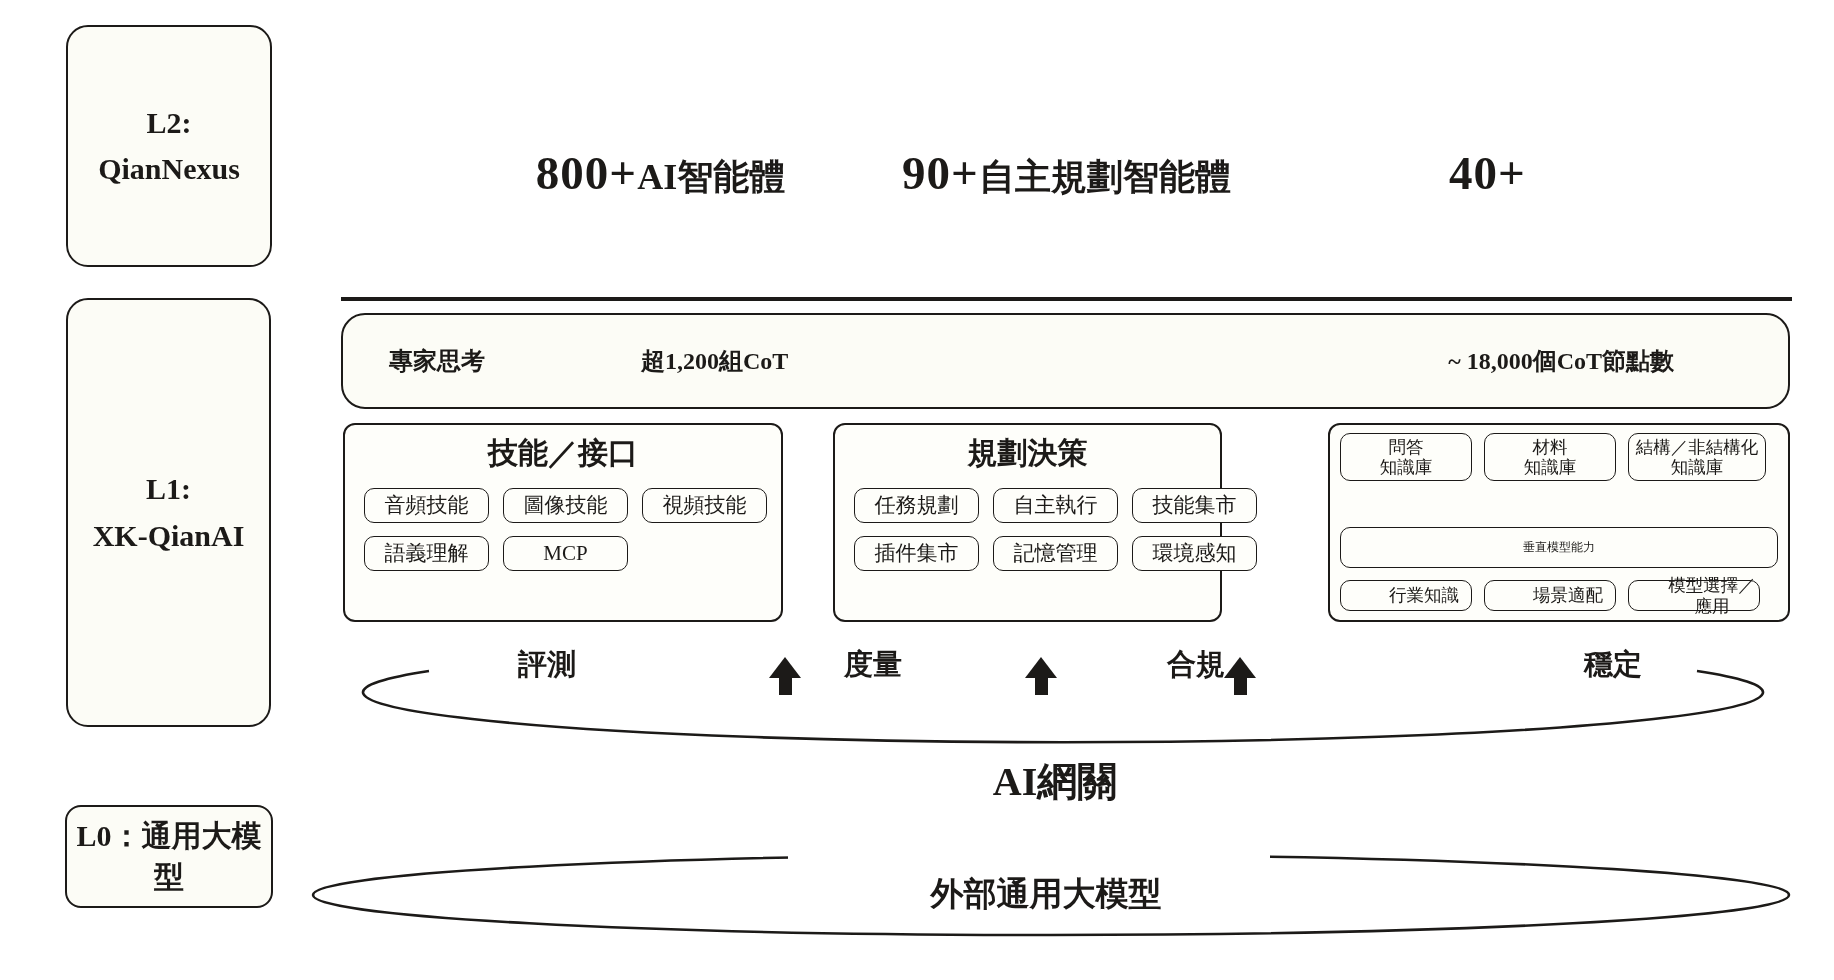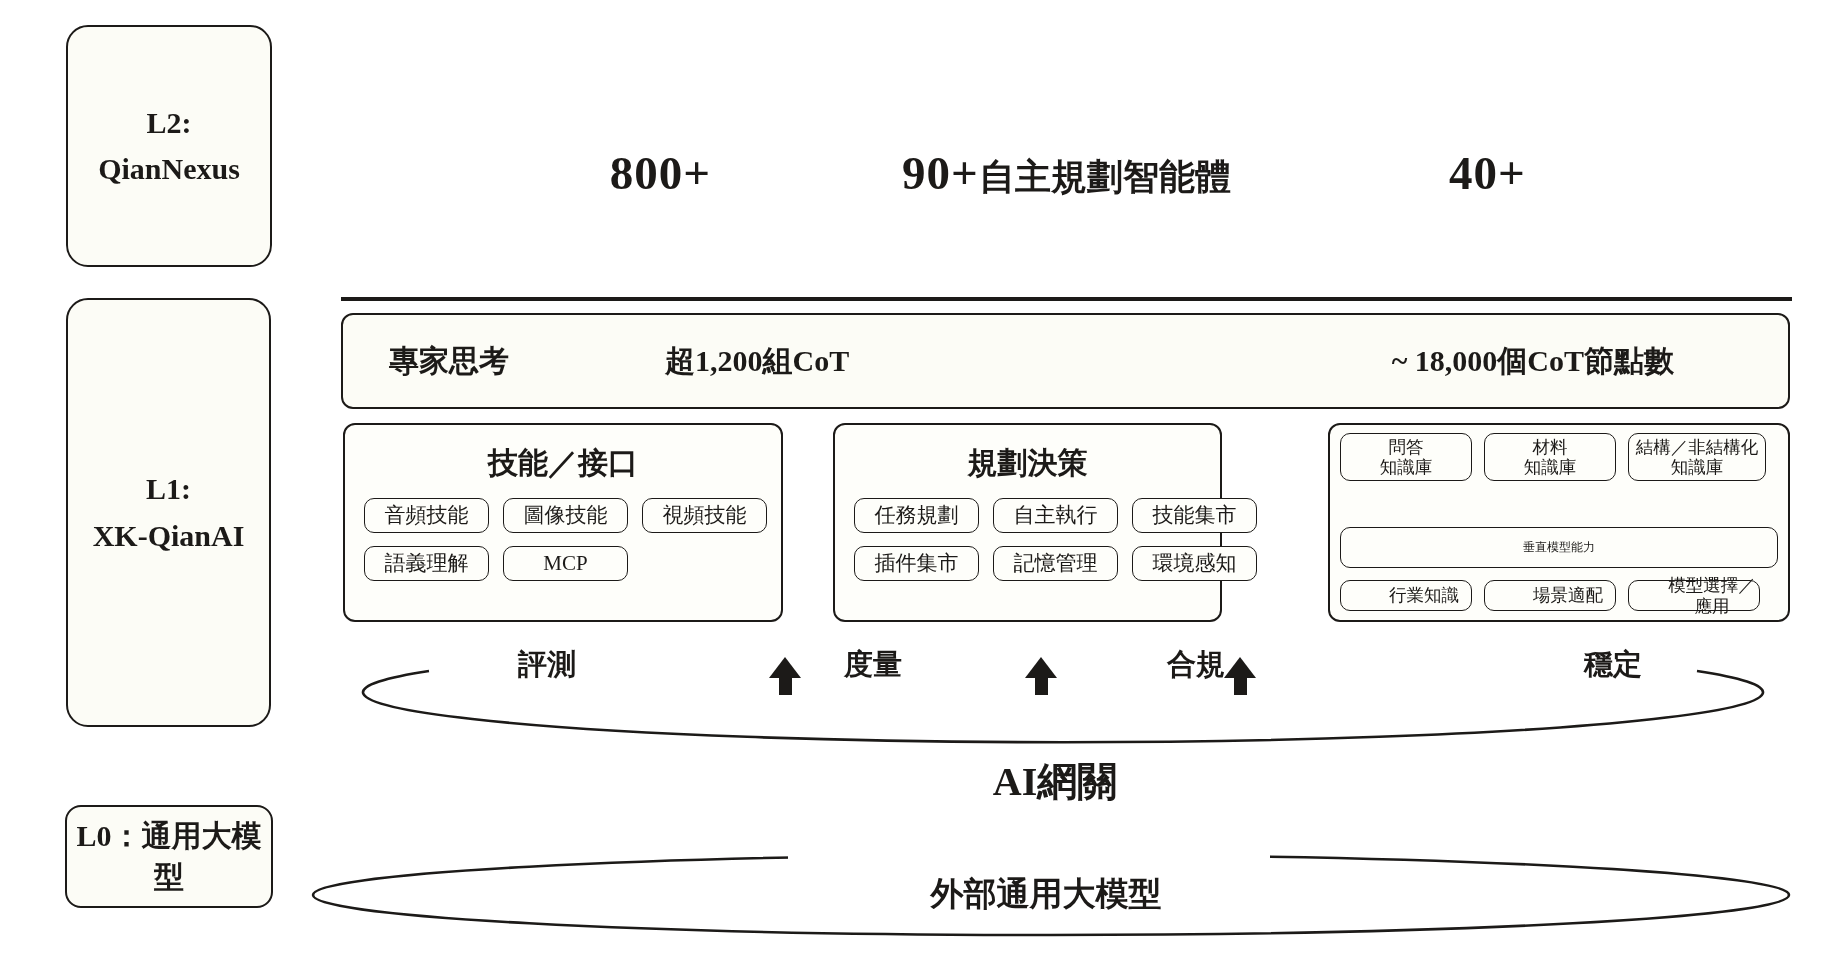--- a/index.html
+++ b/index.html
@@ -25,35 +25,35 @@
     position:absolute; top:146px; transform:translateX(-50%);
     font-weight:bold; white-space:nowrap; display:flex; align-items:baseline;
   }
   .headline .num { font-size:47px; letter-spacing:1px;margin-left:25px; }
   .headline .cjk { font-size:36px; }
   
   #top-rule { position:absolute; left:341px; top:297px; width:1451px; height:4px; background:var(--ink); }
   
   #expert-bar {
     position:absolute; left:341px; top:313px; width:1449px; height:96px;
-    background:var(--fill); border:2px solid var(--ink); border-radius:12px;
-    display:flex; align-items:center; font-weight:bold; font-size:30px; white-space:nowrap;justify-content:center;
+    background:var(--fill); border:2px solid var(--ink); border-radius:24px;
+    display:flex; align-items:center; font-weight:bold; font-size:24px; white-space:nowrap;justify-content:center;
   }
   #expert-bar .eb-label { margin-left:46px; }
   #expert-bar .eb-cot   { margin-left:156px; }
   #expert-bar .eb-nodes { margin-left:auto; margin-right:114px; }
   
   .capbox {
     position:absolute; top:423px; height:199px;
     background:var(--chip); border:2px solid var(--ink); border-radius:12px;
   }
   #cap-skill { left:343px;  width:440px; }
   #cap-plan  { left:833px;  width:389px; }
   #cap-know  { left:1328px; width:462px; }
-  .capbox .title { text-align:center; font-weight:bold; font-size:30px; margin-top:20px; line-height:1.2; }
+  .capbox .title { text-align:center; font-weight:bold; font-size:30px; margin-top:10px; line-height:1.2; }
   .chiprow { display:flex; gap:14px; padding:0 19px; }
   #cap-skill .chiprow.r1, #cap-plan .chiprow.r1 { margin-top:17px; }
   #cap-skill .chiprow.r2, #cap-plan .chiprow.r2 { margin-top:13px; }
   .chip {
     border:1.5px solid var(--ink); border-radius:10px; background:var(--chip);
     display:flex; align-items:center; justify-content:center;
     text-align:center; white-space:pre-line; font-size:21px; line-height:1.15;
     width:125px; height:35px; flex:0 0 auto;
   }
   
@@ -103,20 +103,21 @@
 <div class="layerbox" id="l1-box">
   <span>L1:</span>
   <span>XK-QianAI</span>
 </div>
 <div class="layerbox" id="l0-box">
   <span>L0：通用大模型</span>
 </div>
 
 <div class="headline" style="left:648px">
   <span class="num">800+</span>
+    <span class="cjk">AI智能體</span>
 </div>
 <div class="headline" style="left:1054px">
   <span class="num">90+</span>
     <span class="cjk">自主規劃智能體</span>
 </div>
 <div class="headline" style="left:1475px">
   <span class="num">40+</span>
 </div>
 
 <div id="top-rule"></div>

